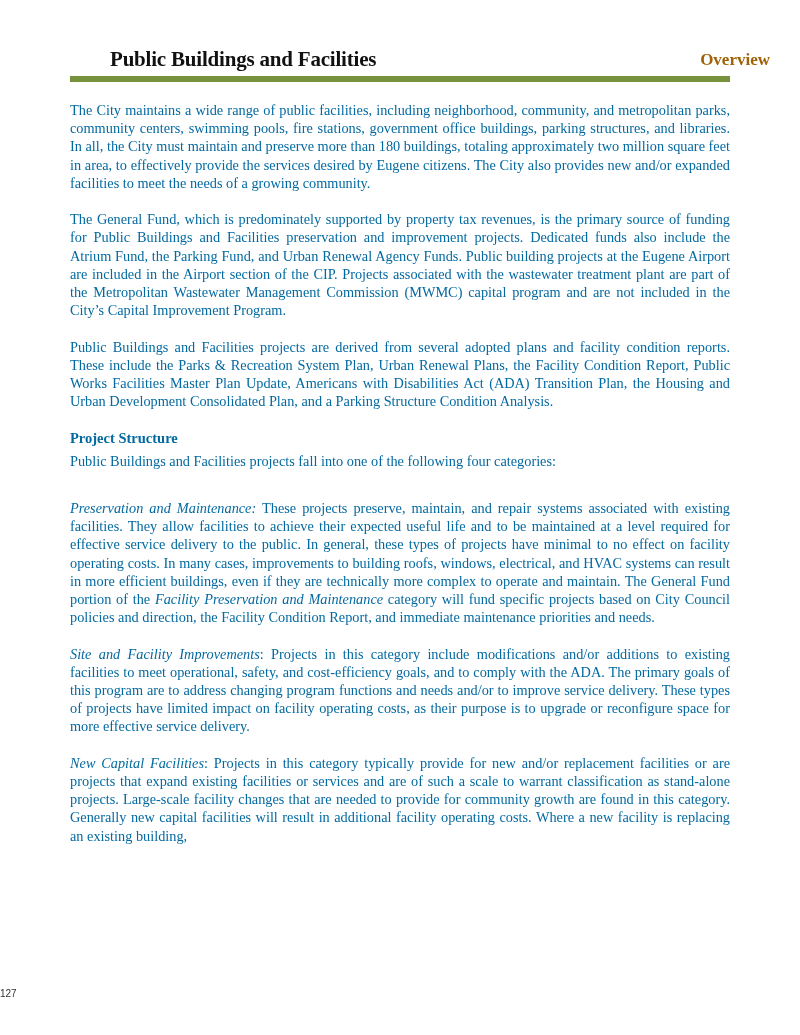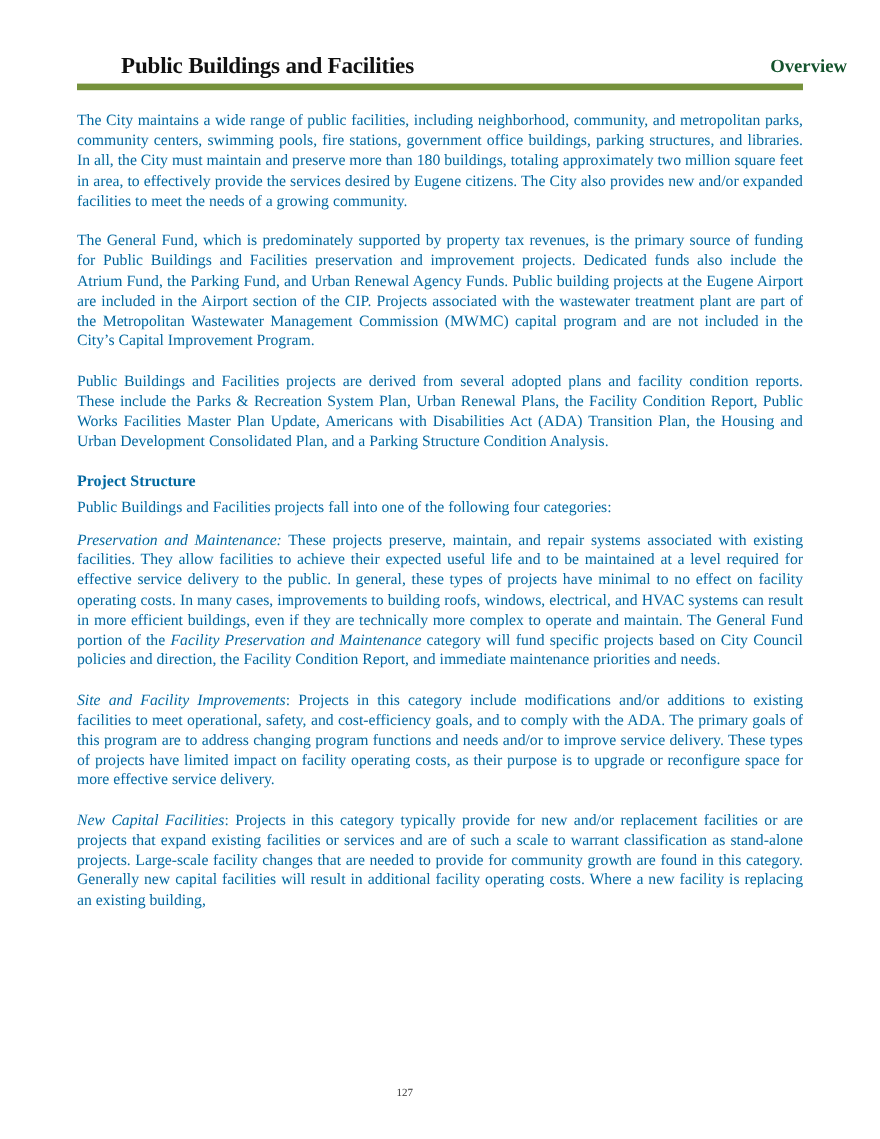--- a/index.html
+++ b/index.html
@@ -1,27 +1,27 @@
 <!DOCTYPE html>
 <html><head>
 <meta charset="utf-8">
 <style>
   html, body { margin: 0; padding: 0; background: #ffffff; }
   body { width: 800px; height: 1035px; position: relative; overflow: hidden; }
   .page { position: absolute; left: 70px; top: 0; width: 660px; }
   .header { position: absolute; top: 47px; left: 0; width: 660px; height: 28px; margin-left: 40px; }
   .title { position: absolute; left: 0; top: 0; font-family: "Liberation Serif", "DejaVu Serif", serif; font-weight: bold; font-size: 21px; color: #111; letter-spacing: -0.2px; }
-  .section { position: absolute; right: 0; top: 3px; font-family: "Liberation Serif", "DejaVu Serif", serif; font-weight: bold; font-size: 17px; color: #14532d; }
+  .section { position: absolute; right: 0; top: 3px; font-family: "Liberation Serif", "DejaVu Serif", serif; font-weight: bold; font-size: 17px; color: #a16207; }
   .rule { position: absolute; top: 76px; left: 0; width: 660px; height: 6px; background: #76923c; }
   .body { position: absolute; top: 101px; left: 0; width: 660px; font-family: "Liberation Serif", "DejaVu Serif", serif; font-size: 14.3px; line-height: 18.2px; color: #0369a1; text-align: justify; }
   .body p { margin: 0 0 18.2px 0; }
   .body h3 { margin: 0 0 5px 0; font-size: 14.5px; font-weight: bold; line-height: 18.2px; }
-  .body p.lead { margin-bottom: 12px; }
+  .body p.lead { margin-bottom: 29px; }
   .body em { font-style: italic; }
-  .pagenum { position: absolute; top: 988px; left: 0; width: 736px; text-align: center; font-family: Liberation Serif, serif; font-size: 10px; color: #333; }
+  .pagenum { position: absolute; top: 988px; left: 0; width: 736px; font-family: Liberation Sans, sans-serif; font-size: 10px; color: #333; }
 </style>
 </head>
 <body>
 
 <div class="page">
   <div class="header">
     <span class="title">Public Buildings and Facilities</span>
     <span class="section">Overview</span>
   </div>
   <div class="rule"></div>

